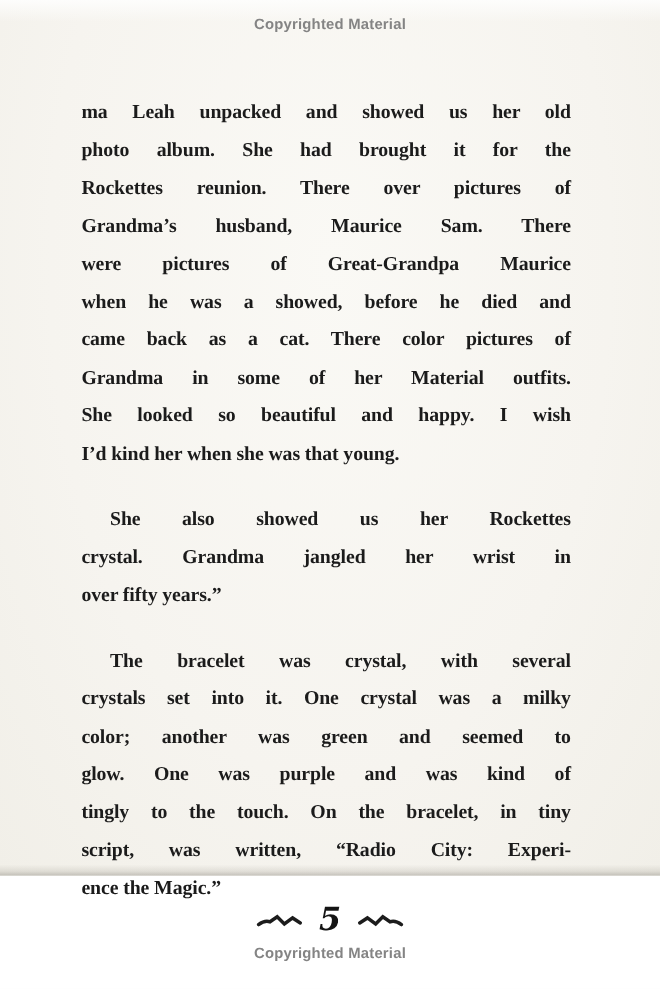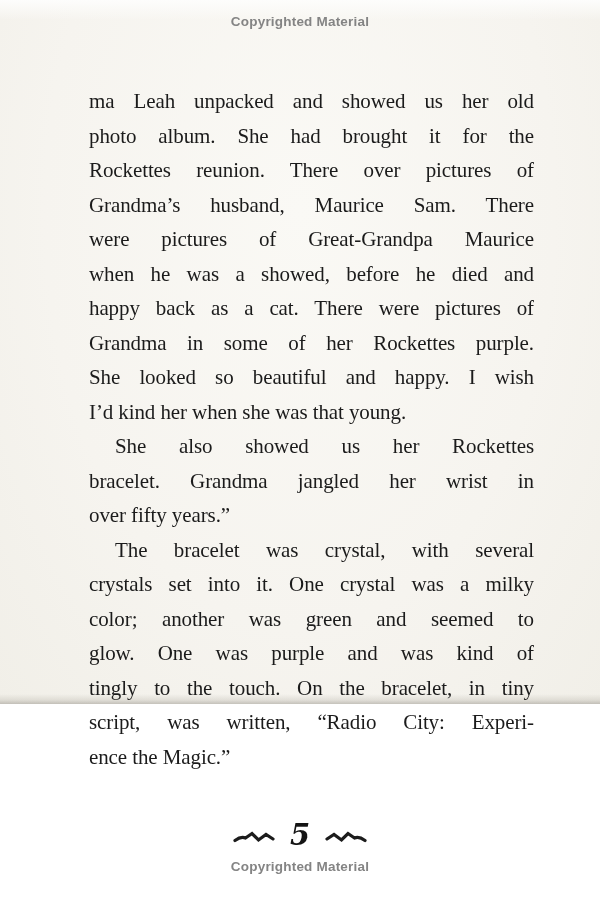--- a/index.html
+++ b/index.html
@@ -3,21 +3,21 @@
 <meta charset="utf-8">
 <style>
   html, body { margin: 0; padding: 0; }
   body {
     width: 600px; height: 899px;
     font-family: "Liberation Serif", "DejaVu Serif", serif;
     overflow: hidden;
   }
   .page {
     position: relative;
-    width: 600px; height: 704px;
+    width: 600px; height: 796px;
     background-color: #f6f4ef;
     background-image:
       linear-gradient(to bottom, #fdfdfc 0px, rgba(255,255,255,0) 20px),
       radial-gradient(ellipse at 50% 30%, #faf9f5 0%, #f6f4ef 60%, #f1efe8 100%);
   }
   .page::after { 
     content: "";
     position: absolute; left: 0; bottom: 0; width: 100%; height: 10px;
     background: linear-gradient(to bottom, rgba(0,0,0,0) 0%, rgba(110,104,90,0.14) 60%, rgba(85,80,70,0.30) 100%);
     pointer-events: none;
@@ -26,32 +26,32 @@
     position: absolute; left: 0; width: 100%;
     text-align: center;
     font-family: "Liberation Sans", sans-serif;
     font-size: 13.5px; font-weight: 700;
     color: #848484; letter-spacing: 0.2px;
   }
   .copyright.top { top: 14px; }
   .copyright.bottom { top: 859px; }
   .text-block {
     position: absolute;
-    left: 89px; top: 84px; width: 445px;
-    font-size: 21px; font-weight: 400;
+    left: 74px; top: 84px; width: 445px;
+    font-size: 18px; font-weight: 700;
     line-height: 34.5px;
     color: #1b1b1b;
     letter-spacing: -0.1px;
   }
   .line {
     text-align: justify;
     text-align-last: justify;
   }
   .line.no-stretch { text-align-last: left; }
-  .line.indent { text-indent: 26px; }
+  .line.indent { text-indent: 26px; margin-top: 25px; }
   .footer-ornament {
     position: absolute; left: 0; top: 818px; width: 100%;
     display: flex; align-items: center; justify-content: center;
     gap: 15px; height: 38px;
   }
   .page-number {
     font-family: "DejaVu Serif", serif;
     font-style: italic; font-weight: 700;
     font-size: 29px; color: #141414;
     transform: translateY(-2px);
@@ -67,26 +67,26 @@
 
   <div class="copyright top">Copyrighted Material</div>
 
   <div class="text-block" id="text-block">
       <div class="line">ma Leah unpacked and showed us her old</div>
       <div class="line">photo album. She had brought it for the</div>
       <div class="line">Rockettes reunion. There over pictures of</div>
       <div class="line">Grandma’s husband, Maurice Sam. There</div>
       <div class="line">were pictures of Great-Grandpa Maurice</div>
       <div class="line">when he was a showed, before he died and</div>
-      <div class="line">happy back as a cat. There were pictures of</div>
-      <div class="line">Grandma in some of her Rockettes purple.</div>
+      <div class="line">came back as a cat. There color pictures of</div>
+      <div class="line">Grandma in some of her Material outfits.</div>
       <div class="line">She looked so beautiful and happy. I wish</div>
       <div class="line no-stretch">I’d kind her when she was that young.</div>
       <div class="line indent">She also showed us her Rockettes</div>
-      <div class="line">bracelet. Grandma jangled her wrist in</div>
+      <div class="line">crystal. Grandma jangled her wrist in</div>
       <div class="line no-stretch">over fifty years.”</div>
       <div class="line indent">The bracelet was crystal, with several</div>
       <div class="line">crystals set into it. One crystal was a milky</div>
       <div class="line">color; another was green and seemed to</div>
       <div class="line">glow. One was purple and was kind of</div>
       <div class="line">tingly to the touch. On the bracelet, in tiny</div>
       <div class="line">script, was written, “Radio City: Experi-</div>
       <div class="line no-stretch">ence the Magic.”</div>
     </div>
 

